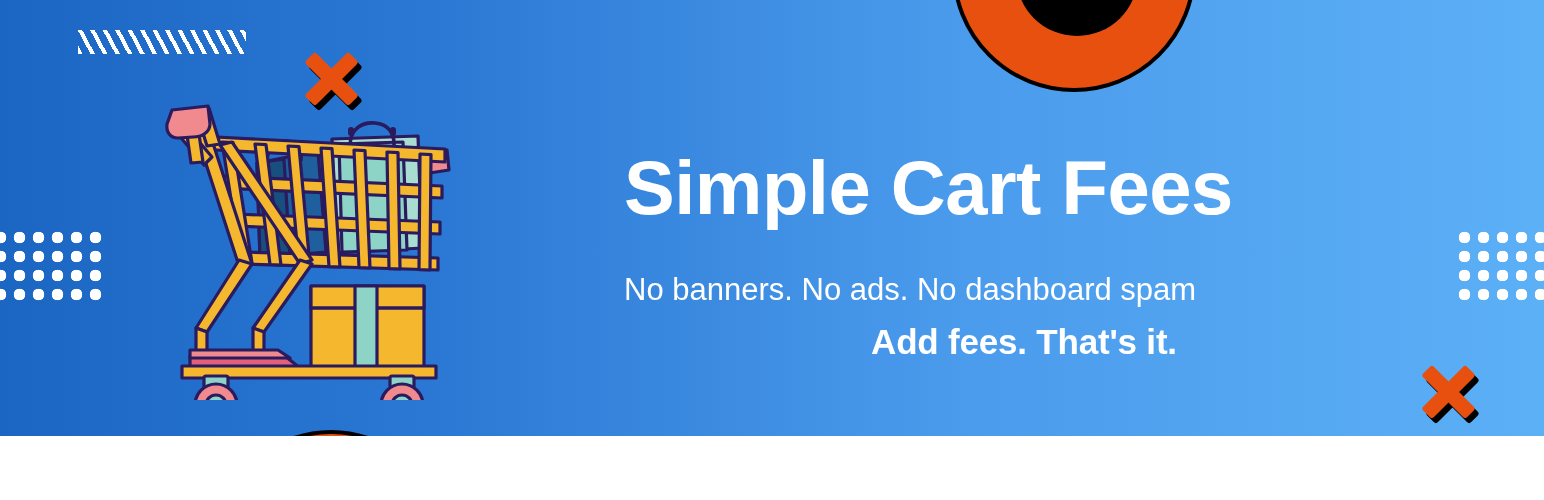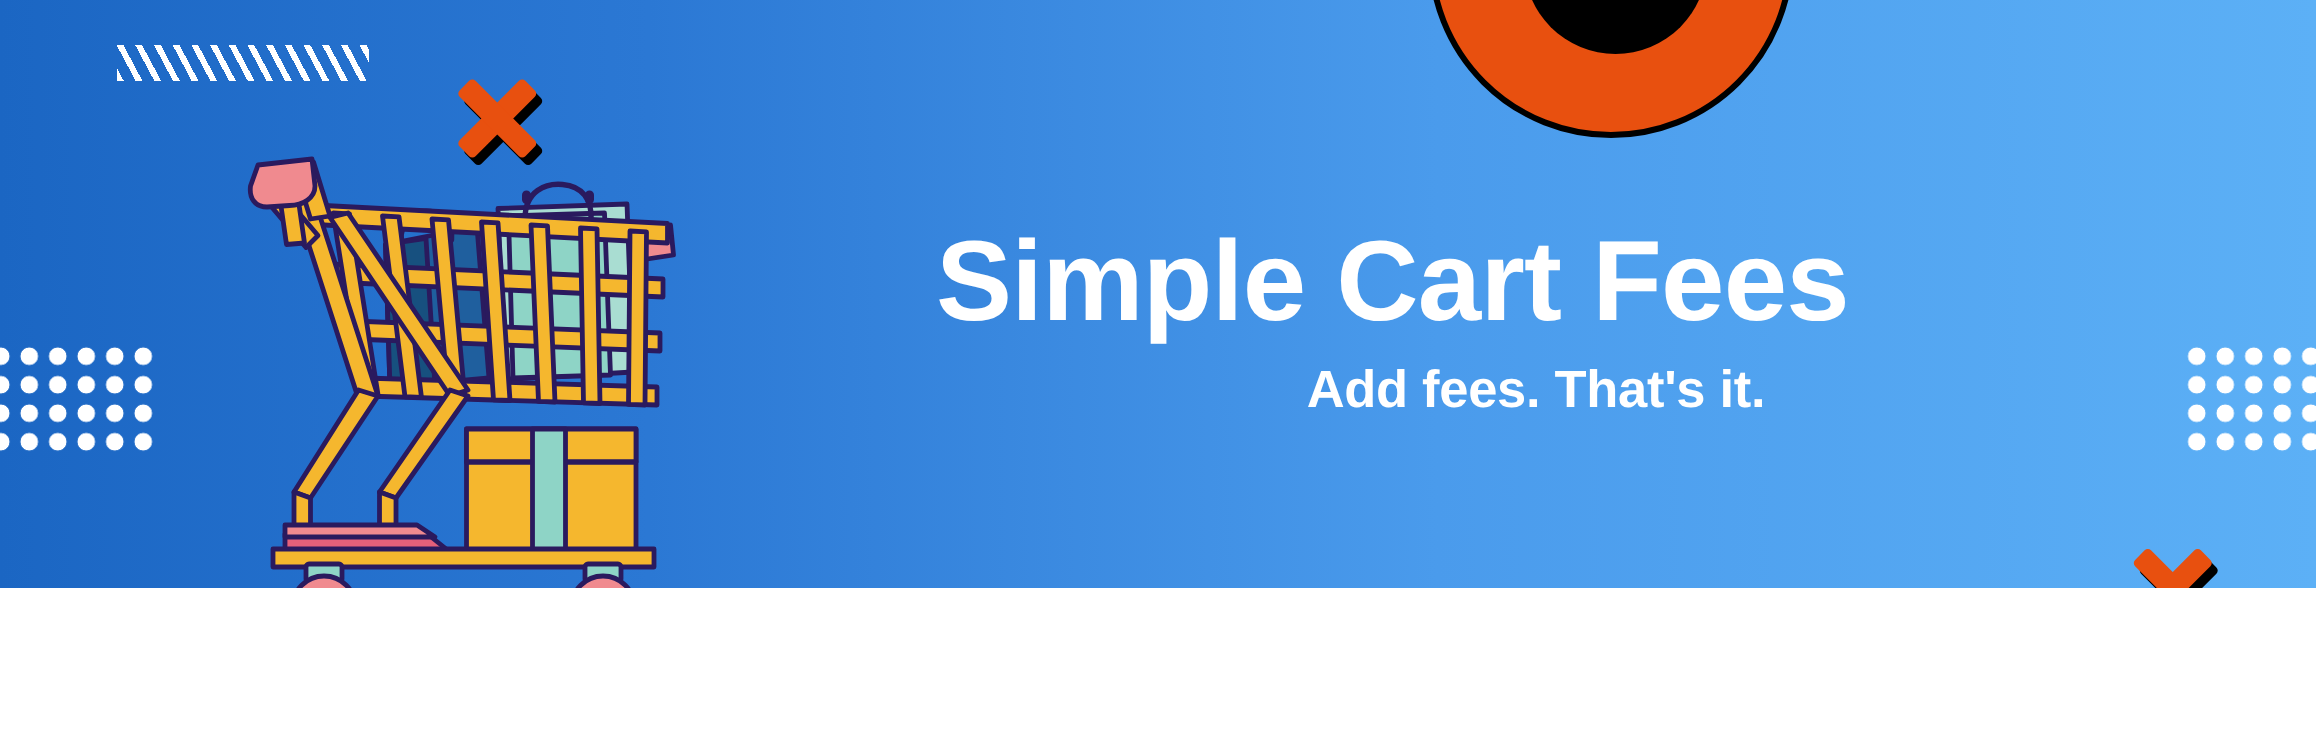--- a/index.html
+++ b/index.html
@@ -3,21 +3,21 @@
 <meta charset="utf-8">
 <style>
   html, body {
     margin: 0;
     padding: 0;
     background: #ffffff;
   }
   #banner {
     position: relative;
     width: 1544px;
-    height: 392px;
+    height: 436px;
     overflow: hidden;
     background: linear-gradient(90deg, #1b66c3 0%, #2b78d4 28%, #4a9bec 62%, #5cb0f6 100%);
     font-family: "Liberation Sans", sans-serif;
   }
 
   
   .deco { position: absolute; }
 
   
   .ring {
@@ -234,16 +234,17 @@
       <g>
         <rect x="230" y="276" width="24" height="12" rx="2" fill="#8ed4c6"></rect>
         <circle cx="242" cy="305" r="21" fill="#f08a8f"></circle>
         <circle cx="242" cy="305" r="10" fill="#8ed4c6"></circle>
       </g>
     </g>
   </svg>
 
   <div id="copy">
     <h1 id="headline">Simple Cart Fees</h1>
+    <p id="sub-line-1">No banners. No ads. No dashboard spam</p>
     <p id="sub-line-2">Add fees. That's it.</p>
   </div>
 
 </div>
 
 </body></html>

